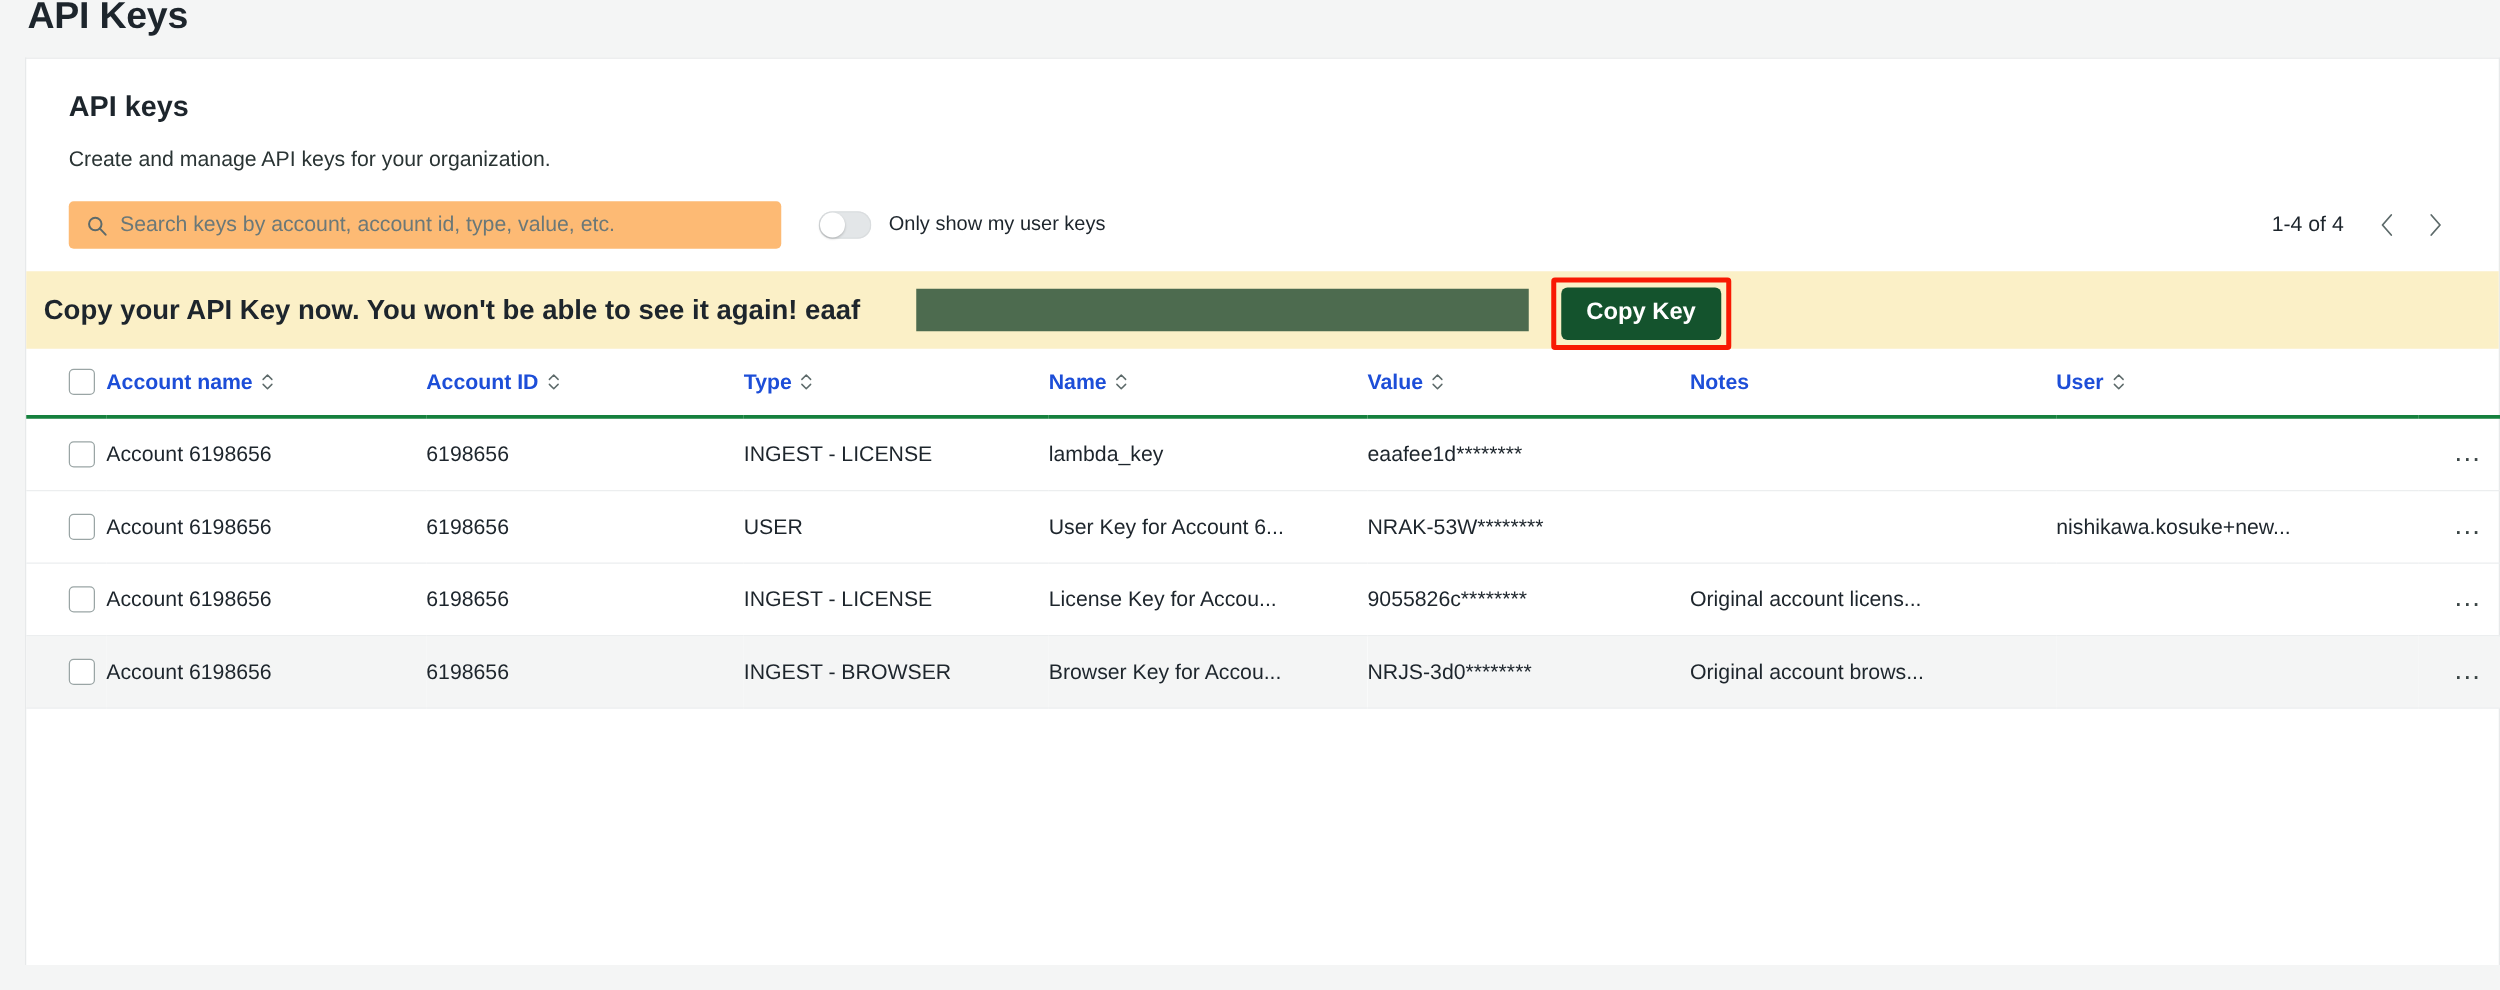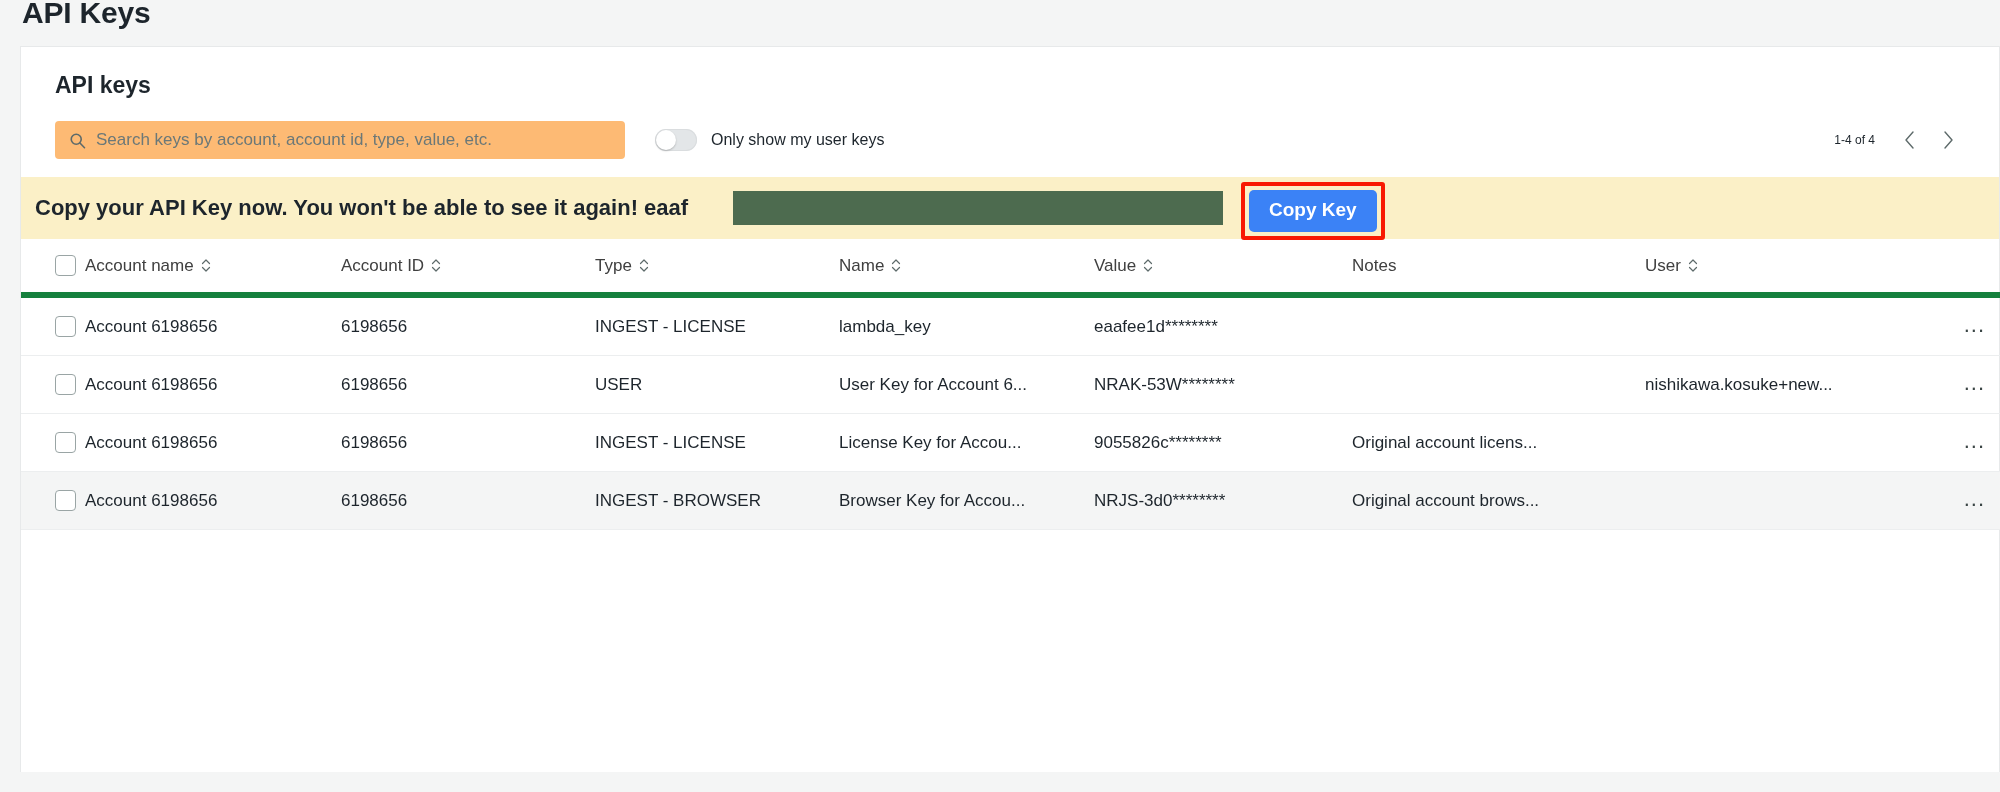--- a/index.html
+++ b/index.html
@@ -159,21 +159,21 @@
     line-height: 20px;
   }
 
   .pagination {
     margin-left: auto;
     display: flex;
     align-items: center;
     gap: 4px;
   }
   .pagination .range {
-    font-size: 12px;
+    font-size: 17px;
     color: #1d252c;
     margin-right: 14px;
   }
   .pg-btn {
     width: 34px; height: 34px;
     display: flex; align-items: center; justify-content: center;
     background: transparent;
     border: none;
     cursor: pointer;
     color: #5d6a6a;
@@ -208,21 +208,21 @@
   .copy-key-highlight {
     position: absolute;
     left: 1220px;
     top: 5px;
     border: 4px solid #f81903;
     padding: 4px;
     border-radius: 3px;
     background: transparent;
   }
   .btn-copy {
-    background: #3b82f6;
+    background: #14532d;
     color: #ffffff;
     font-size: 19px;
     font-weight: bold;
     border: none;
     border-radius: 5px;
     padding: 9px 20px 11px 20px;
     cursor: pointer;
     line-height: 22px;
     font-family: "Liberation Sans", sans-serif;
     display: block;
@@ -230,24 +230,24 @@
 
   
   .table {
     width: 100%;
     border-collapse: collapse;
     table-layout: fixed;
   }
   .table th {
     text-align: left;
     font-size: 17px;
-    font-weight: normal;
-    color: #404040;
+    font-weight: bold;
+    color: #1d4ed8;
     padding: 16px 0 16px 0;
-    border-bottom: 6px solid #15803d;
+    border-bottom: 3px solid #15803d;
     vertical-align: middle;
     white-space: nowrap;
   }
   .table td {
     font-size: 17px;
     color: #1d252c;
     padding: 18px 0;
     border-bottom: 1px solid #eceeef;
     vertical-align: middle;
     white-space: nowrap;
@@ -294,20 +294,21 @@
 <div class="page">
 
   <div class="page-header">
     <div class="page-title">API Keys</div>
   </div>
 
   <div class="card">
 
     <div class="card-head">
       <div class="card-title">API keys</div>
+      <div class="card-subtitle">Create and manage API keys for your organization.</div>
     </div>
 
 
     <div class="toolbar">
 
       <div class="search-box">
         <svg class="search-icon" viewBox="0 0 16 16" fill="none" stroke="currentColor" stroke-width="1.5">
           <circle cx="6.8" cy="6.8" r="4.7"></circle>
           <line x1="10.3" y1="10.3" x2="14.6" y2="14.8" stroke-linecap="round"></line>
         </svg>

